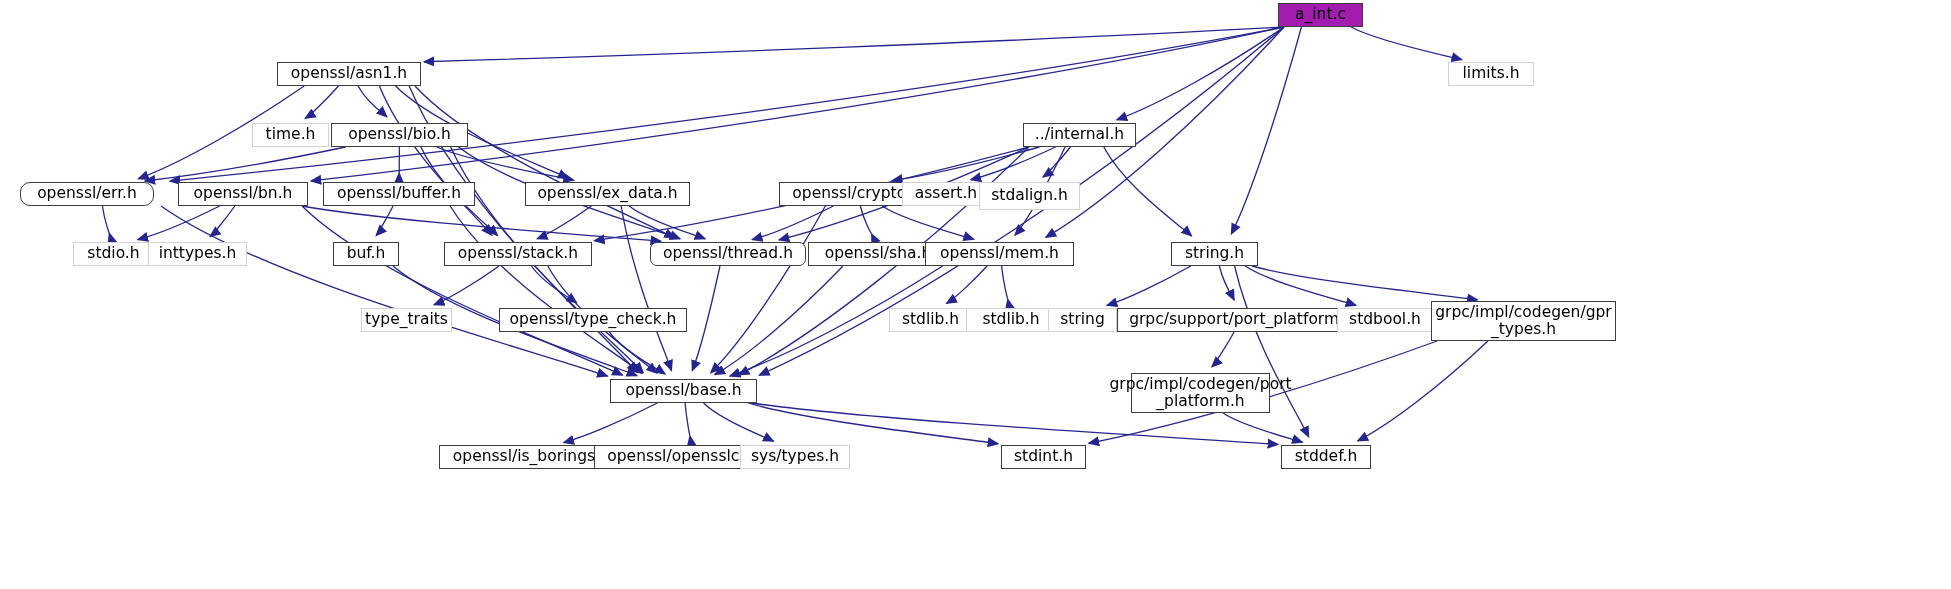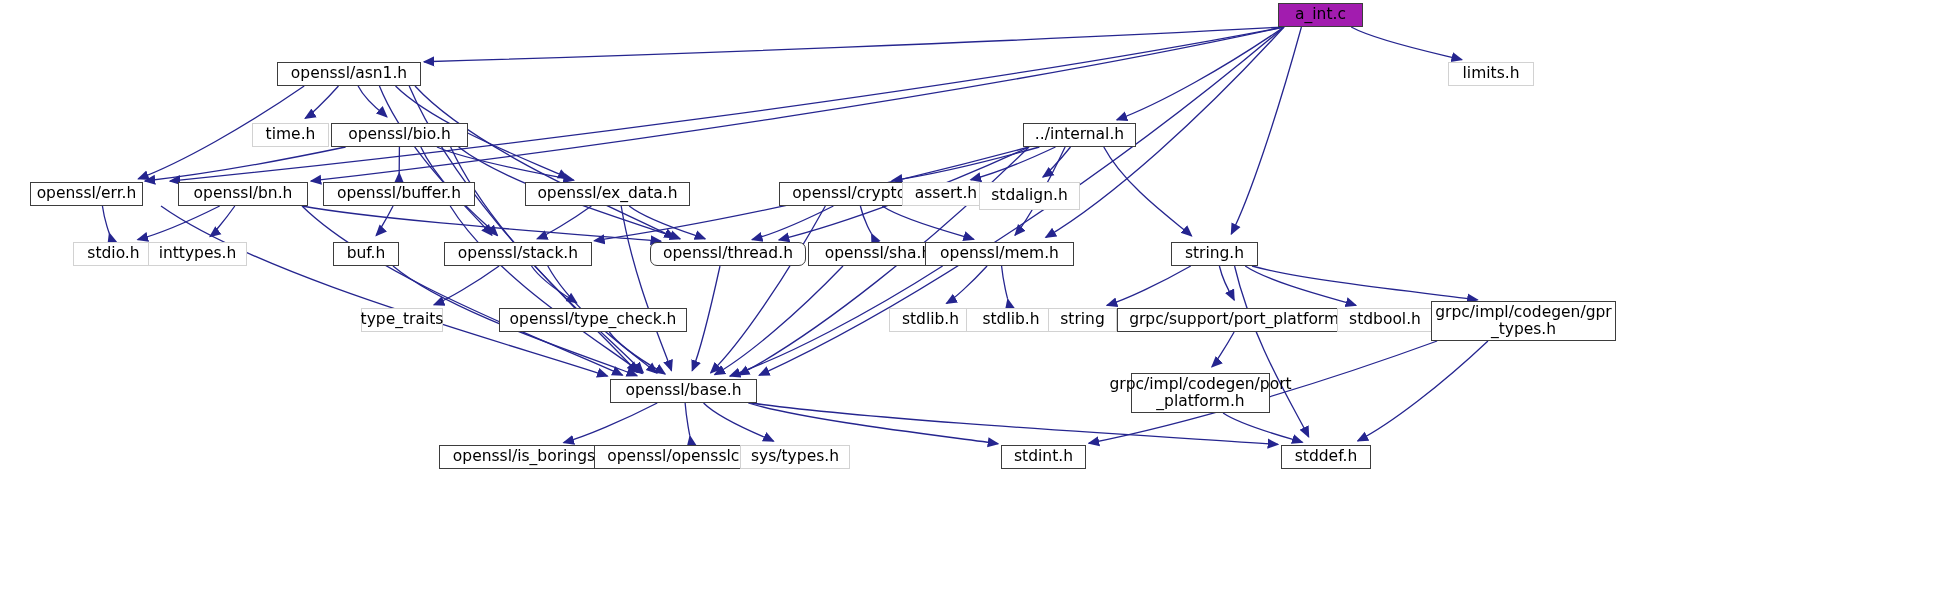--- a/index.html
+++ b/index.html
@@ -95,36 +95,36 @@
         <path d="M751,403 C875.7800000000001,420.64 1163.7399999999998,436.6 1278.0208265457743,444.3880816403091" marker-end="url(#ah)"></path>
       </g>
   </svg>
   <div id="node-layer">
       <div class="node root" style="left: 1278px; top: 3px; width: 85px; height: 24px;"><span>a_int.c</span></div>
       <div class="node ext" style="left: 1448px; top: 62px; width: 86px; height: 24px;"><span>limits.h</span></div>
       <div class="node int" style="left: 277px; top: 62px; width: 144px; height: 24px;"><span>openssl/asn1.h</span></div>
       <div class="node int" style="left: 1023px; top: 123px; width: 113px; height: 24px;"><span>../internal.h</span></div>
       <div class="node ext" style="left: 252px; top: 123px; width: 77px; height: 24px;"><span>time.h</span></div>
       <div class="node int" style="left: 331px; top: 123px; width: 137px; height: 24px;"><span>openssl/bio.h</span></div>
-      <div class="node int" style="left: 30px; top: 182px; width: 113px; height: 24px;"><span>openssl/err.h</span></div>
+      <div class="node int" style="left: 20px; top: 182px; width: 134px; height: 24px; border-radius: 10px;"><span>openssl/err.h</span></div>
       <div class="node int" style="left: 178px; top: 182px; width: 130px; height: 24px;"><span>openssl/bn.h</span></div>
       <div class="node int" style="left: 323px; top: 182px; width: 152px; height: 24px;"><span>openssl/buffer.h</span></div>
       <div class="node int" style="left: 525px; top: 182px; width: 165px; height: 24px;"><span>openssl/ex_data.h</span></div>
       <div class="node int" style="left: 779px; top: 182px; width: 155px; height: 24px;"><span>openssl/crypto.h</span></div>
       <div class="node ext" style="left: 902px; top: 182px; width: 88px; height: 24px;"><span>assert.h</span></div>
       <div class="node ext" style="left: 979px; top: 182px; width: 101px; height: 28px;"><span>stdalign.h</span></div>
       <div class="node ext" style="left: 73px; top: 242px; width: 81px; height: 24px;"><span>stdio.h</span></div>
       <div class="node ext" style="left: 148px; top: 242px; width: 99px; height: 24px;"><span>inttypes.h</span></div>
       <div class="node int" style="left: 333px; top: 242px; width: 66px; height: 24px;"><span>buf.h</span></div>
       <div class="node int" style="left: 444px; top: 242px; width: 148px; height: 24px;"><span>openssl/stack.h</span></div>
       <div class="node int" style="left: 650px; top: 242px; width: 156px; height: 24px; border-radius: 7px;"><span>openssl/thread.h</span></div>
       <div class="node int" style="left: 808px; top: 242px; width: 140px; height: 24px;"><span>openssl/sha.h</span></div>
       <div class="node int" style="left: 925px; top: 242px; width: 149px; height: 24px;"><span>openssl/mem.h</span></div>
       <div class="node int" style="left: 1171px; top: 242px; width: 87px; height: 24px;"><span>string.h</span></div>
-      <div class="node ext" style="left: 361px; top: 308px; width: 82px; height: 24px;"><span>type_traits</span></div>
+      <div class="node ext" style="left: 361px; top: 308px; width: 91px; height: 24px;"><span>type_traits</span></div>
       <div class="node int" style="left: 499px; top: 308px; width: 188px; height: 24px;"><span>openssl/type_check.h</span></div>
       <div class="node ext" style="left: 889px; top: 308px; width: 83px; height: 24px;"><span>stdlib.h</span></div>
       <div class="node ext" style="left: 966px; top: 308px; width: 90px; height: 24px;"><span>stdlib.h</span></div>
       <div class="node ext" style="left: 1048px; top: 308px; width: 69px; height: 24px;"><span>string</span></div>
       <div class="node int" style="left: 1117px; top: 308px; width: 249px; height: 24px;"><span>grpc/support/port_platform.h</span></div>
       <div class="node ext" style="left: 1337px; top: 308px; width: 96px; height: 24px;"><span>stdbool.h</span></div>
       <div class="node int" style="left: 1431px; top: 301px; width: 185px; height: 40px;"><span>grpc/impl/codegen/gpr
 _types.h</span></div>
       <div class="node int" style="left: 1131px; top: 373px; width: 139px; height: 40px;"><span>grpc/impl/codegen/port
 _platform.h</span></div>

